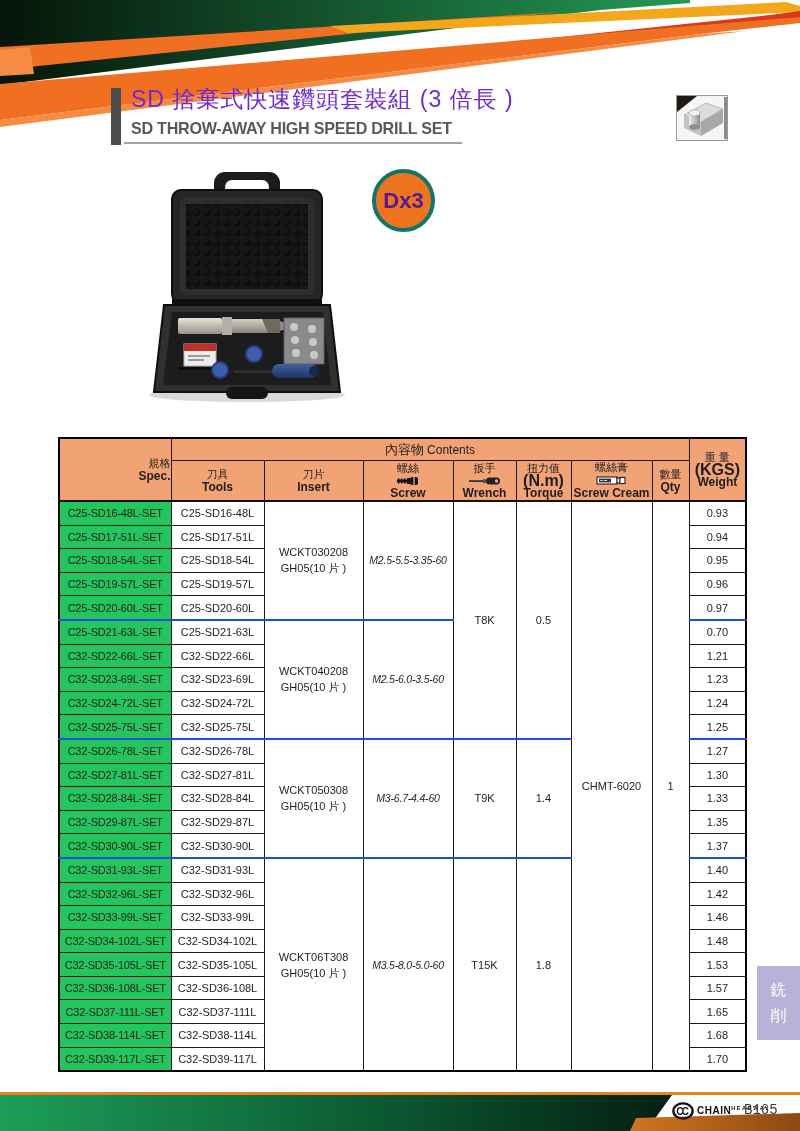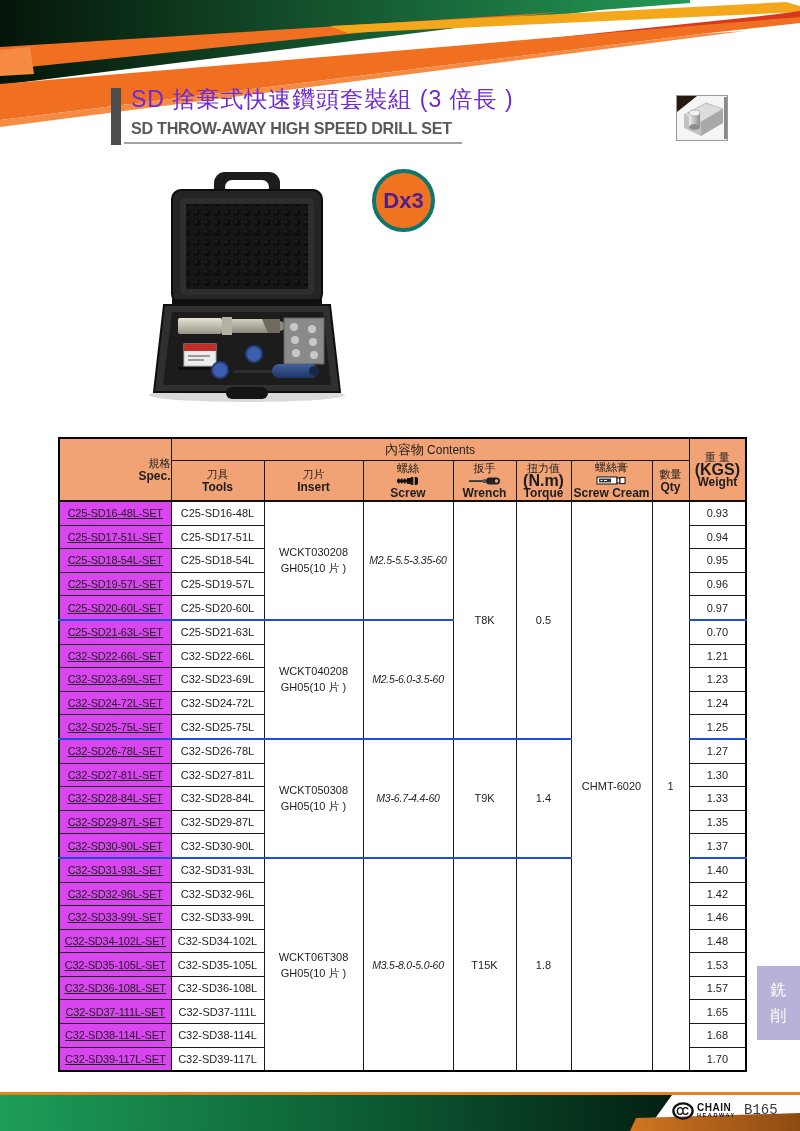--- a/index.html
+++ b/index.html
@@ -32,35 +32,35 @@
   .dtable thead tr.hrow2 th{height:37px;}
   .dtable thead tr.hrow2 th{border-bottom:2px solid #111;}
   .dtable th.th-spec,.dtable th.th-weight{border-bottom:2px solid #111;}
   .h-zh{font-size:11px;display:block;line-height:13px;}
   .h-en{font-size:12px;font-weight:bold;display:block;line-height:13px;}
   .h-unit{font-size:16px;font-weight:bold;display:block;line-height:12px;}
   .th-spec .h-zh,.th-spec .h-en{text-align:right;padding-left:12px;margin-left:16px;}
   .contents-zh{font-size:13px;}
   .contents-en{font-size:12px;font-weight:normal;}
   .dtable tbody td{height:22.6px;}
-  .c-spec{background:#d946ef;letter-spacing:-0.2px;text-decoration:underline;}
+  .c-spec{background:#22c55e;letter-spacing:-0.2px;}
   .c-screw{font-size:10.5px;letter-spacing:-0.2px;font-style:italic;}
   .c-insert div{line-height:16px;}
   tr.gs>td{border-top:2px solid #1d4ed8;}
   .hicon{display:block;margin:1px auto;}
 
   
   .side-tab{left:757px;top:966px;width:43px;height:74px;background:#B8B2D8;color:#fff;
             display:flex;flex-direction:column;align-items:center;justify-content:center;gap:5px;
             font-size:16px;}
 
   
   .footer-orange-line{left:0;top:1092px;width:800px;height:3px;background:#E8821E;}
   .footer-brand{left:672px;top:1102px;display:flex;align-items:center;gap:3px;color:#111;}
-  .brand-txt{display:flex;flex-direction:column;line-height:1;}
+  .brand-txt{display:flex;flex-direction:row;line-height:1;}
   .brand-chain{font-size:10px;font-weight:bold;letter-spacing:0.5px;}
   .brand-headway{font-size:5.5px;font-weight:bold;letter-spacing:1.6px;}
   .page-number{left:744px;top:1102px;font-family:"Liberation Mono",monospace;font-size:14px;color:#3a3a3a;}
 </style>
 </head>
 <body>
 
 <div class="page">
 
   <svg class="abs" style="left:0;top:0" width="800" height="130" viewBox="0 0 800 130">

